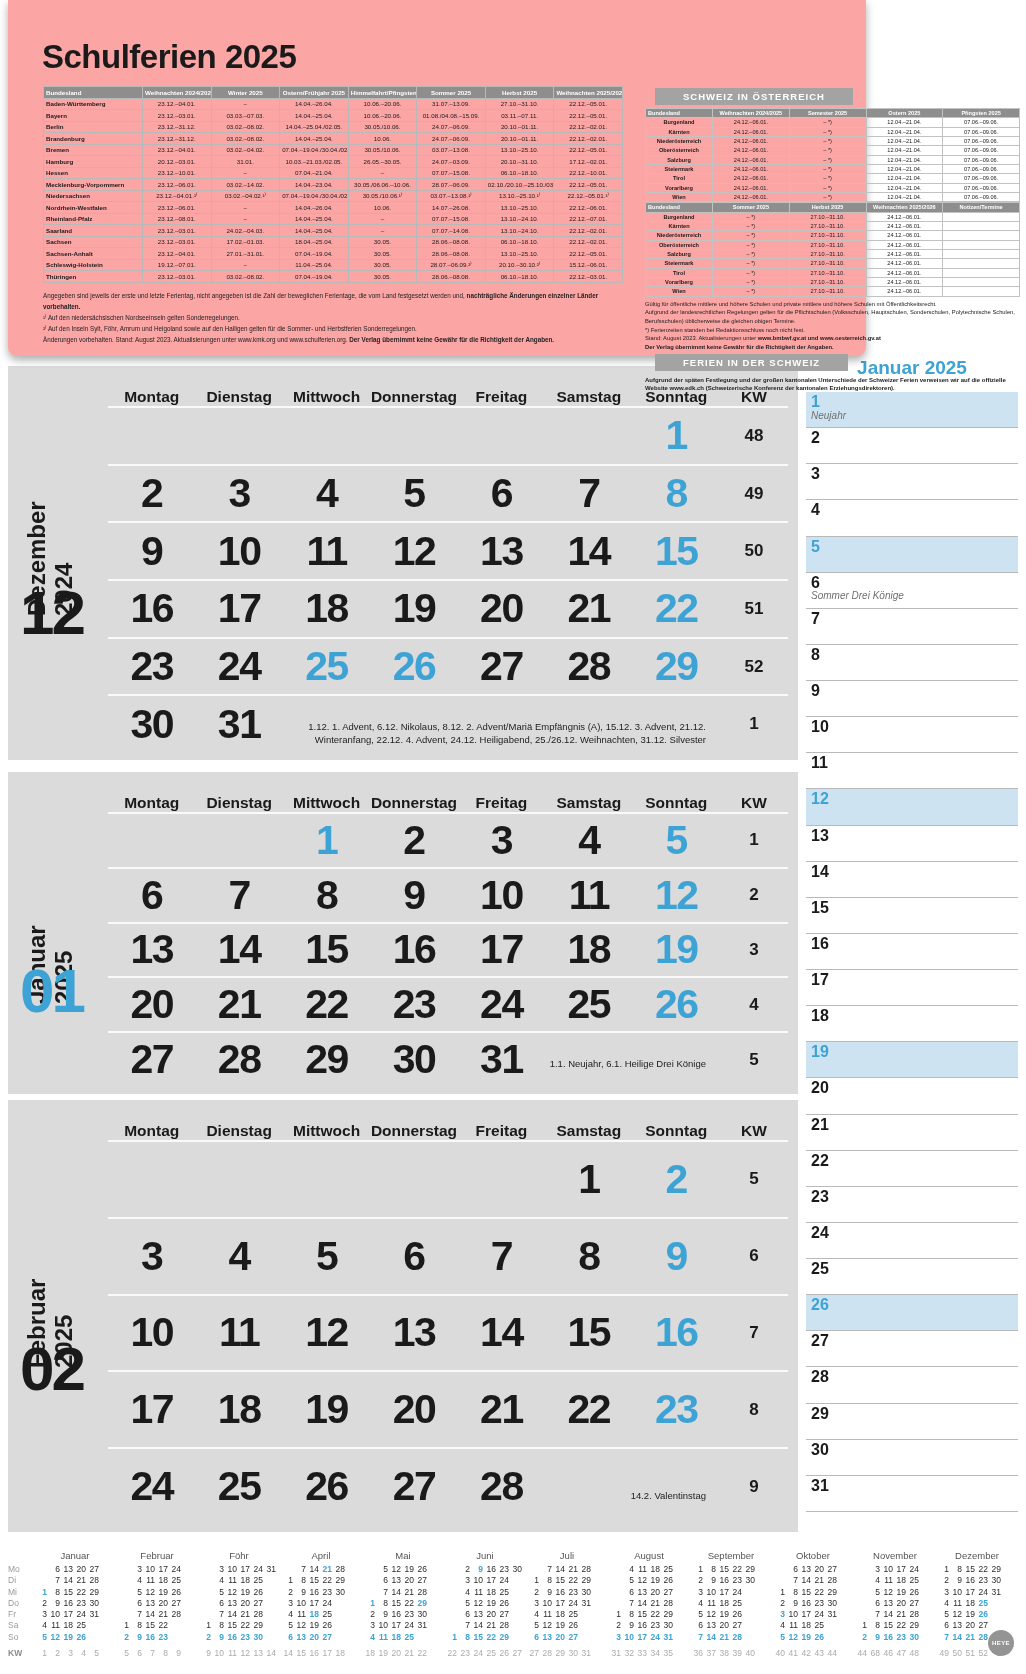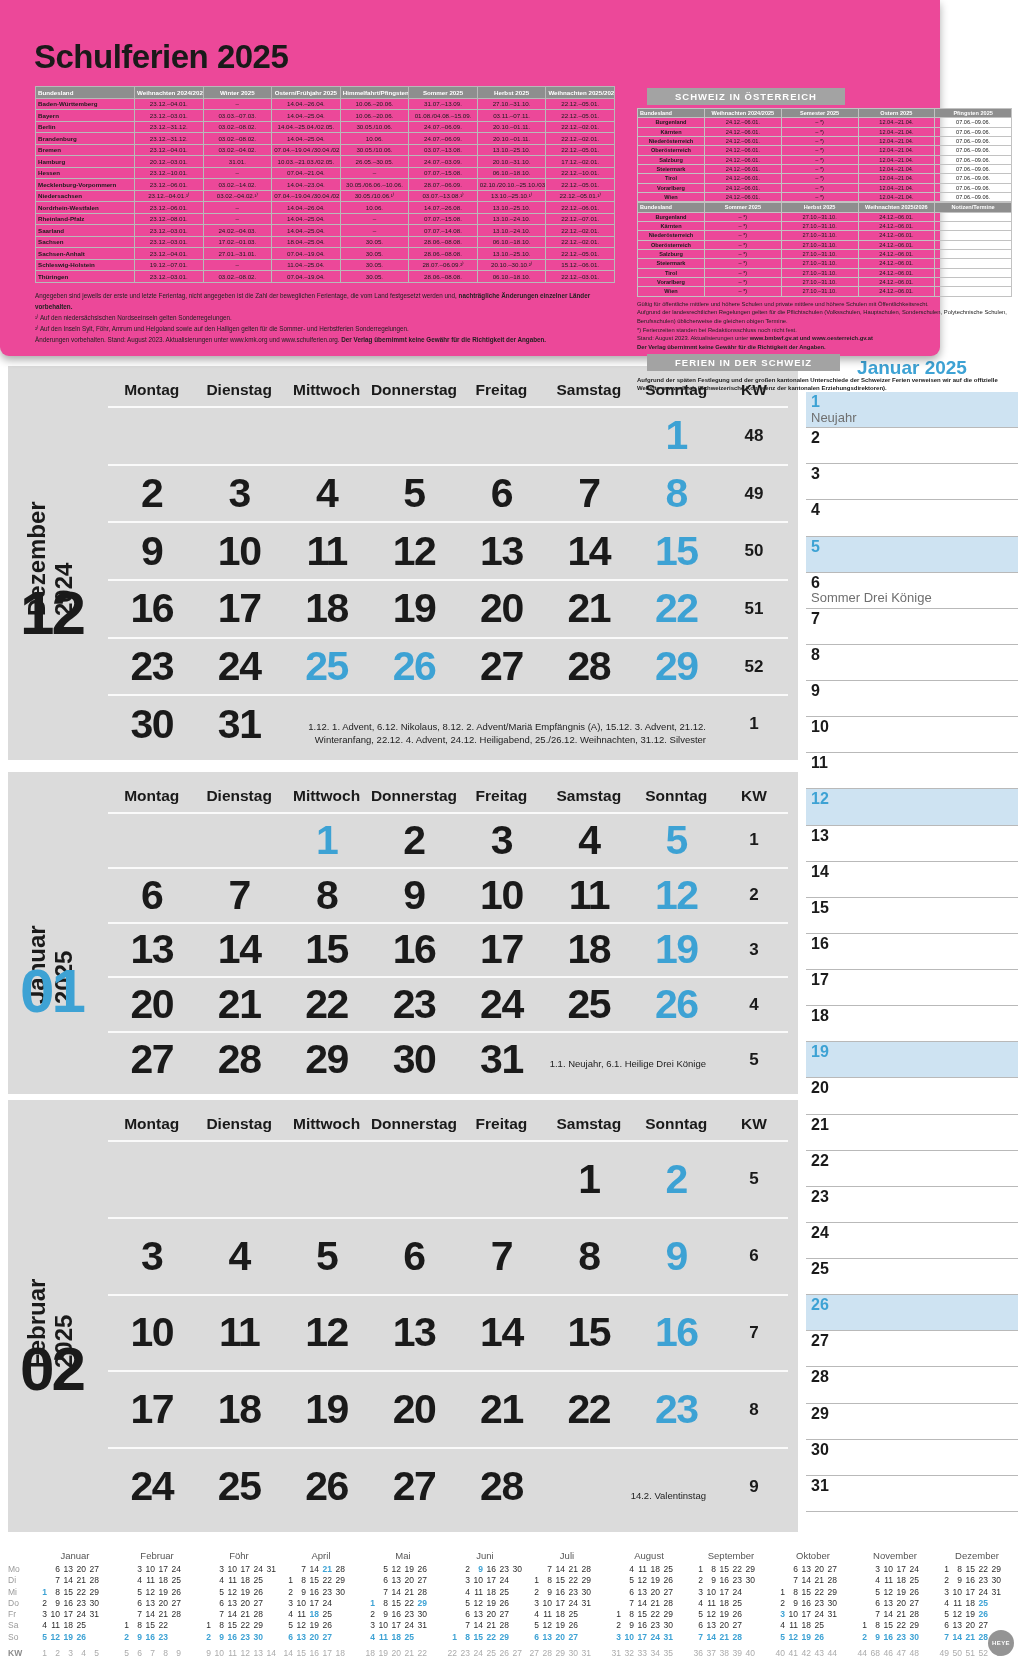--- a/index.html
+++ b/index.html
@@ -1,21 +1,21 @@
 <!DOCTYPE html>
 <html><head>
 <meta charset="utf-8">
 <style>
   html,body{margin:0;padding:0;background:#fff;}
   .page{position:relative;width:1026px;height:1674px;background:#fff;overflow:hidden;
         font-family:"Liberation Sans",sans-serif;color:#1a1a1a;}
   :root{--blue:#3da2d4;--ltblue:#cee3f2;--gray:#dbdbdb;}
 
   
-  .top-sheet{position:absolute;top:0;left:0;width:940px;height:356px;background:#ec4899;
+  .top-sheet{position:absolute;top:0;left:8px;width:858px;height:356px;background:#fca5a5;
              border-radius:0 0 9px 9px;box-shadow:0 4px 9px rgba(0,0,0,.33);z-index:3;}
   .main-title{position:absolute;left:34px;top:38px;font-size:33px;font-weight:700;letter-spacing:-.5px;margin:0;}
   table.holiday{border-collapse:collapse;table-layout:fixed;}
   #de-table{position:absolute;left:35px;top:86px;width:580px;}
   #de-table th,#de-table td{border:1px solid #b9b9b9;font-size:6.2px;line-height:1.15;padding:1.7px 2px;text-align:center;overflow:hidden;white-space:nowrap;}
   #de-table th{background:#8e8e8e;color:#fff;font-weight:700;}
   #de-table th:first-child,#de-table td.rowhead{width:94px;text-align:left;}
   #de-table td.rowhead{font-weight:700;}
   .de-notes{position:absolute;left:35px;top:290px;width:582px;font-size:6.3px;line-height:1.75;color:#222;}
   .b{font-weight:700;}
@@ -40,41 +40,41 @@
   .side span{display:block;}
   .mb0 .side{top:100px;height:150px;}
   .mb1 .side{top:82px;height:150px;}
   .mb2 .side{top:108px;height:160px;}
   .bignum{position:absolute;left:12px;font-size:62px;font-weight:700;letter-spacing:-3px;line-height:1;}
   .mb0 .bignum{top:216px;}
   .mb1 .bignum{top:188px;}
   .mb2 .bignum{top:238px;}
   .grid{position:absolute;left:100px;right:10px;top:8px;bottom:8px;display:flex;flex-direction:column;}
   .wrow{flex:1;display:flex;align-items:center;border-top:2px solid rgba(255,255,255,.85);}
-  .whead{flex:0 0 32px;border-top:none;}
+  .whead{flex:0 0 32px;border-top:none;align-items:flex-end;}
   .dc{flex:1;text-align:center;}
   .kc{flex:0 0 68px;text-align:center;}
   .dh,.kh{font-size:15.5px;font-weight:700;}
   .dn{font-size:41px;font-weight:700;letter-spacing:-1.5px;}
   .kn{font-size:17px;font-weight:700;}
   .blue{color:var(--blue);}
   .mnote{position:absolute;right:92px;bottom:14px;font-size:9.5px;color:#222;text-align:right;
          max-width:435px;line-height:1.3;}
   .mb1 .mnote{bottom:24px;}
   .mb2 .mnote{bottom:30px;text-align:right;}
 
   
   .notes-col{position:absolute;left:806px;top:348px;width:212px;height:1166px;}
   .notes-title{text-align:center;font-weight:700;font-size:19px;color:var(--blue);padding-top:9px;height:33px;box-sizing:border-box;}
   #notes-rows{position:absolute;top:44px;left:0;right:0;bottom:2px;display:flex;flex-direction:column;}
   .nrow{flex:1;border-bottom:1px solid #b9b9b9;padding:1px 0 0 5px;box-sizing:border-box;overflow:hidden;}
   .nrow.sun{background:var(--ltblue);}
   .nnum{font-size:16px;font-weight:700;line-height:1.1;}
   .nrow.sun .nnum{color:var(--blue);}
-  .nlabel{font-size:13px;color:#6f6f6f;line-height:1;}
+  .nlabel{font-size:10px;color:#6f6f6f;line-height:1;font-style:italic;}
 
   
   #overview{position:absolute;left:8px;top:1548px;width:1014px;display:flex;}
   .ocol{width:82px;flex:0 0 82px;}
   .olabels{width:26px;flex:0 0 26px;}
   .oname{height:16px;font-size:9.5px;color:#555;text-align:center;line-height:16px;}
   .orow{height:11.3px;display:flex;}
   .olab{font-size:8.5px;color:#9a9a9a;line-height:11.3px;}
   .ocell{width:13px;flex:0 0 13px;font-size:8.5px;line-height:11.3px;text-align:right;color:#2b2b2b;}
   .hl{color:var(--blue);font-weight:700;}

